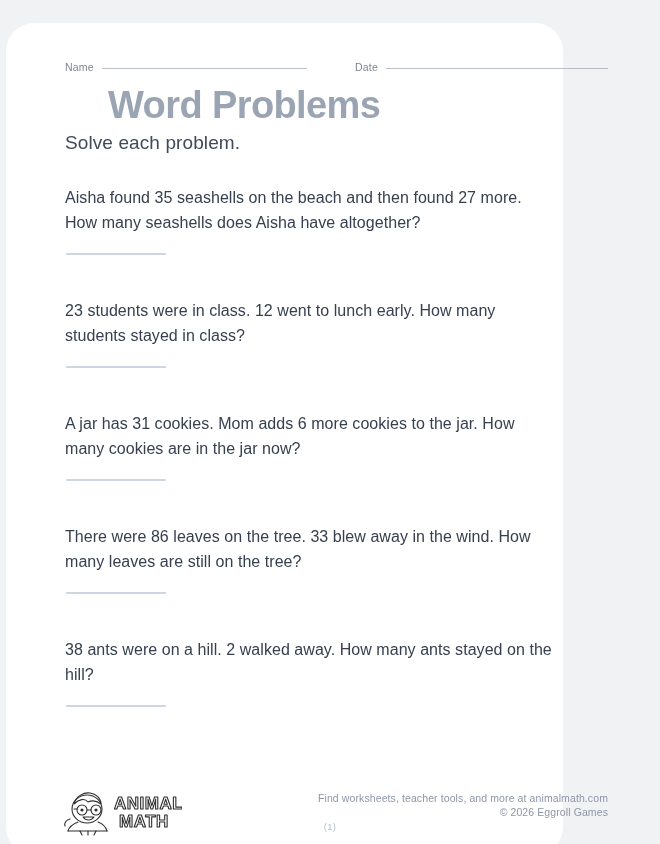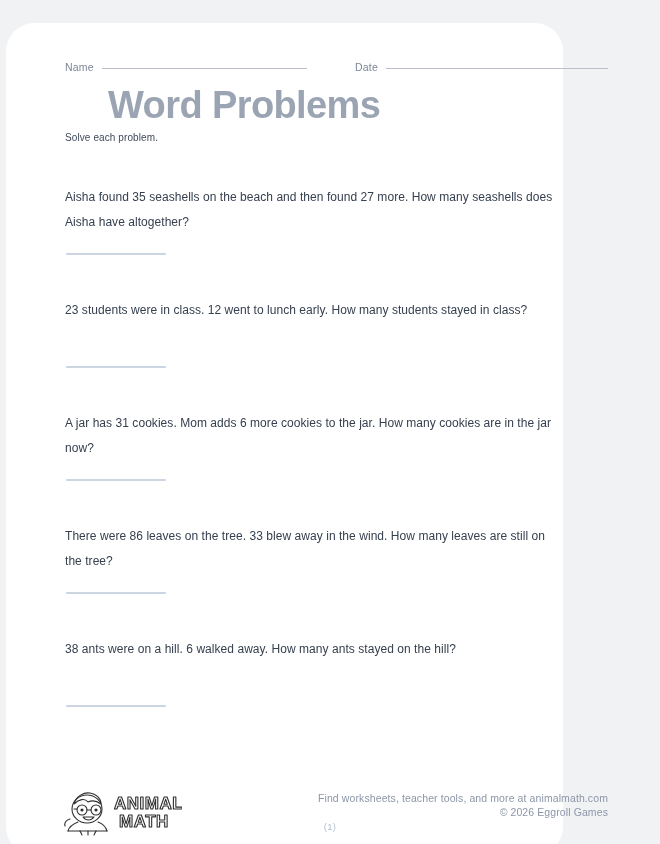--- a/index.html
+++ b/index.html
@@ -65,39 +65,39 @@
     color: #9ba4b2;
     letter-spacing: -0.6px;
     line-height: 1.05;
     white-space: nowrap;
     margin-left: 44px;
   }
   .subtitle {
     position: absolute;
     left: 59px;
     top: 109px;
-    font-size: 10px;
+    font-size: 19px;
     color: #3f4a5a;
     letter-spacing: .1px;
     white-space: nowrap;
   }
 
   
   .problems {
     position: absolute;
     left: 59px;
     top: 162px;
     width: 500px;
   }
   .problem {
     height: 113px;
     position: relative;
   }
   .problem-text {
-    font-size: 12px;
+    font-size: 16px;
     line-height: 25px;
     color: #36404f;
     letter-spacing: .05px;
     width: 492px;
   }
   .answer-line {
     position: absolute;
     left: 1px;
     top: 68px;
     width: 100px;
@@ -179,21 +179,21 @@
       <div class="problem-text">A jar has 31 cookies. Mom adds 6 more cookies to the jar. How many cookies are in the jar now?</div>
       <div class="answer-line"></div>
     </div>
 
     <div class="problem">
       <div class="problem-text">There were 86 leaves on the tree. 33 blew away in the wind. How many leaves are still on the tree?</div>
       <div class="answer-line"></div>
     </div>
 
     <div class="problem">
-      <div class="problem-text">38 ants were on a hill. 6 walked away. How many ants stayed on the hill?</div>
+      <div class="problem-text">38 ants were on a hill. 2 walked away. How many ants stayed on the hill?</div>
       <div class="answer-line"></div>
     </div>
 
   </div>
 
   <div class="footer">
 
     <div class="logo">
       <svg viewBox="0 0 120 54" width="120" height="54">
         <g fill="none" stroke="#2f2f2f" stroke-width="1.1" stroke-linejoin="round" stroke-linecap="round">

